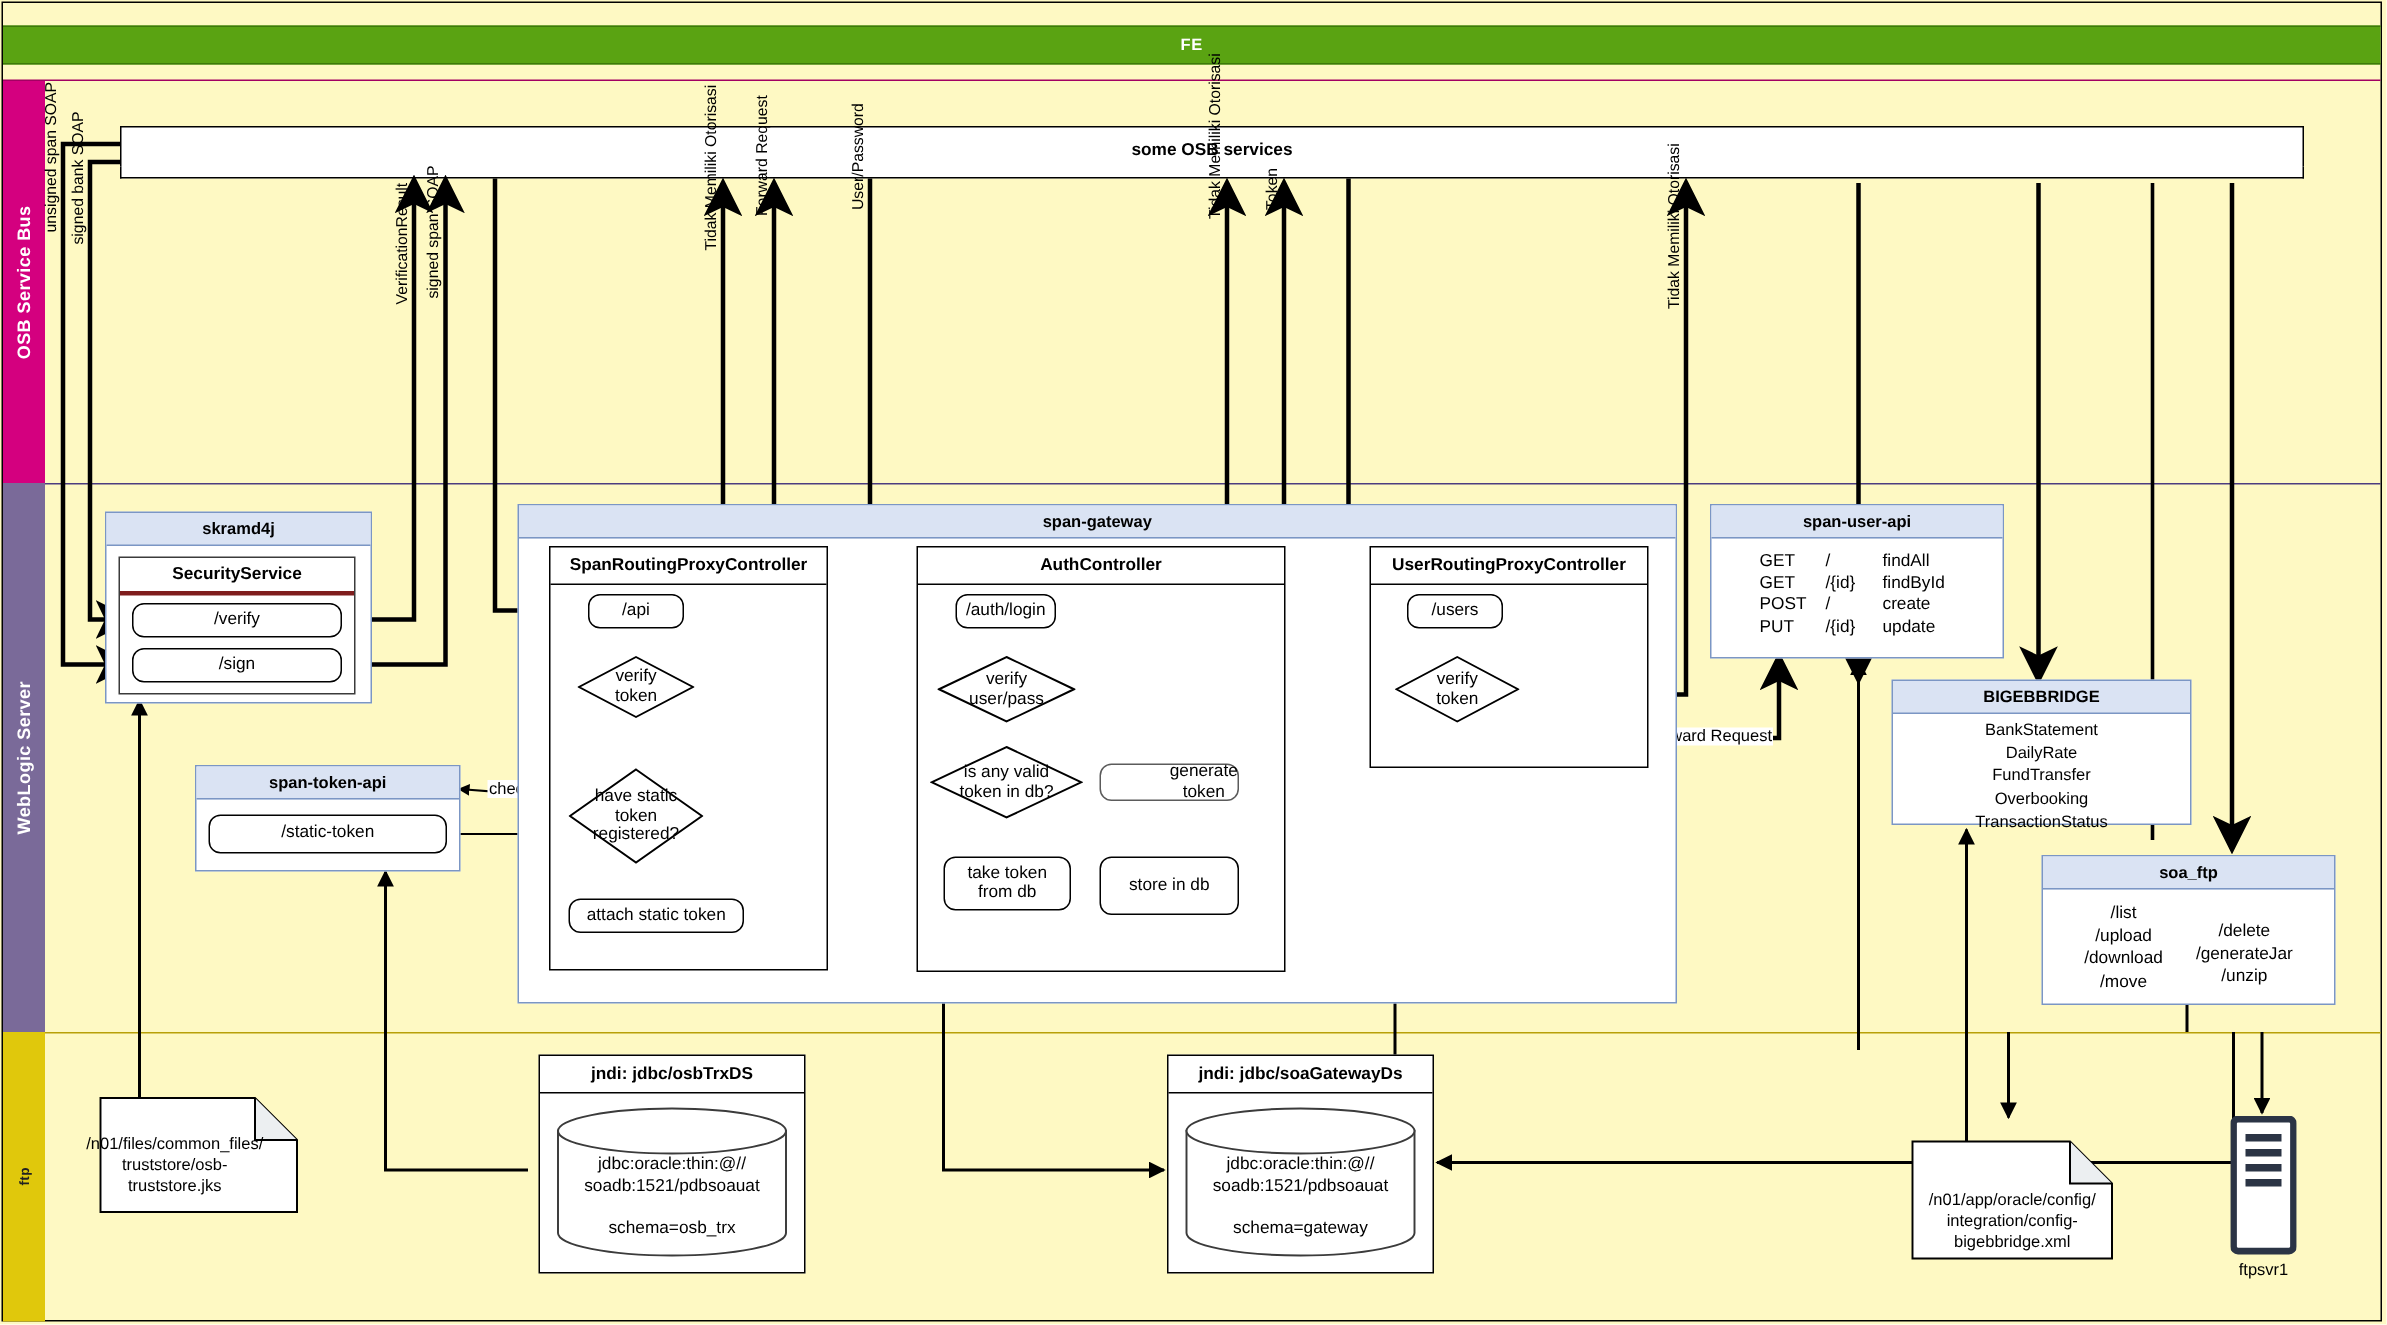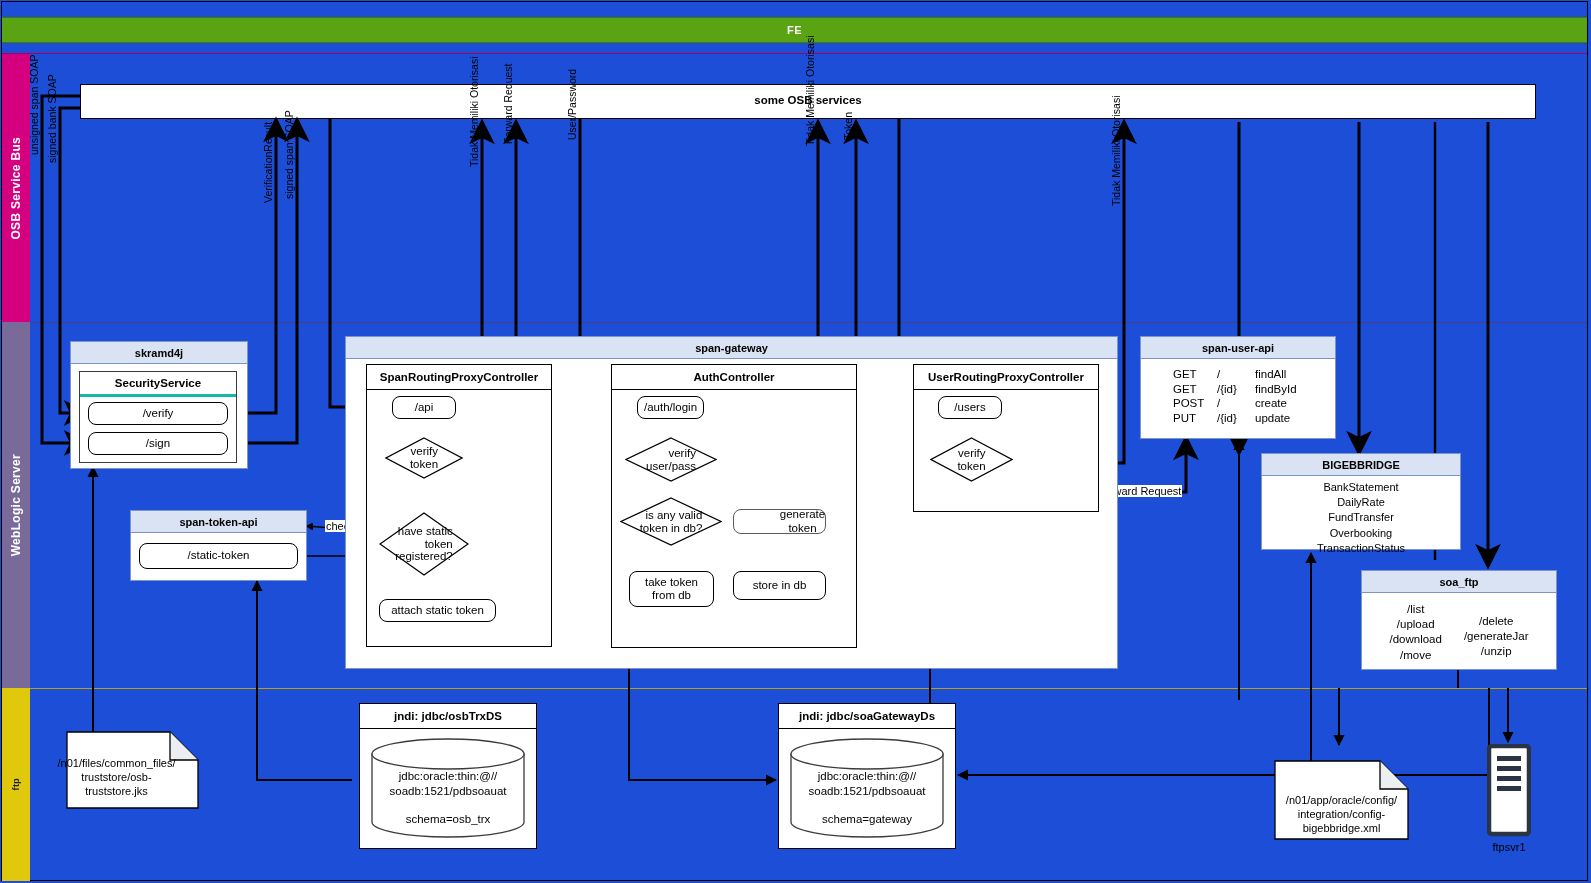--- a/index.html
+++ b/index.html
@@ -1,18 +1,18 @@
 <!DOCTYPE html>
 <html><head>
 <meta charset="utf-8">
 <title>Architecture Diagram</title>
 <style>
   html,body{margin:0;padding:0;background:#ffffff;}
   body{font-family:"Liberation Sans","DejaVu Sans",sans-serif;}
-  #canvas{position:relative;width:1591px;height:883px;background:#1d4ed8;overflow:hidden;}
+  #canvas{position:relative;width:1591px;height:883px;background:#fef9c3;overflow:hidden;}
   #svg-layer{position:absolute;left:0;top:0;width:1591px;height:883px;pointer-events:none;}
 
   
   .outer-frame{position:absolute;left:1px;top:1px;width:1587px;height:880px;border:1px solid #000;box-sizing:border-box;}
 
   
   .fe-band{position:absolute;left:2px;top:17px;width:1585px;height:24px;background:#5aa312;
            color:#fff;font-size:11px;font-weight:bold;display:flex;align-items:center;justify-content:center;
            border-top:1px solid #3d7a0a;border-bottom:1px solid #3d7a0a;letter-spacing:.5px;}
 
@@ -44,28 +44,28 @@
   .box-black{border:1px solid #000;background:#fff;box-sizing:border-box;position:absolute;}
   .box-black > .hdr{height:24px;border-bottom:1px solid #000;display:flex;align-items:center;justify-content:center;
                     font-size:11.5px;font-weight:bold;}
 
   
   .pill{position:absolute;box-sizing:border-box;border:1.5px solid #000;border-radius:8px;background:#fff;
         display:flex;align-items:center;justify-content:center;text-align:center;font-size:11.5px;line-height:1.15;color:#000;}
   .pill.gray{border-color:#5b5b5b;padding-left:46px;}
 
   
-  .diamond{position:absolute;display:flex;align-items:center;justify-content:center;text-align:right;
+  .diamond{position:absolute;display:flex;align-items:center;justify-content:center;text-align:center;
            font-size:11.5px;line-height:1.12;color:#000;}
   .diamond .dshape{position:absolute;left:0;top:0;width:100%;height:100%;}
   .diamond .dtext{position:relative;z-index:2;}
 
   
   .svc-box{position:absolute;border:1.5px solid #3b3b3b;background:#fff;box-sizing:border-box;}
-  .svc-hdr{height:22px;border-bottom:3px solid #14b8a6;display:flex;align-items:center;justify-content:center;
+  .svc-hdr{height:22px;border-bottom:3px solid #7f1d1d;display:flex;align-items:center;justify-content:center;
            font-size:11.5px;font-weight:bold;}
 
   
   .api-list{padding:8px 0 0 0;font-size:11.5px;line-height:1.28;color:#000;}
   .api-row{display:flex;padding-left:32px;}
   .api-verb{width:44px;}
   .api-path{width:38px;}
 
   
   .stack-list{padding:4px 0 5px 0;text-align:center;font-size:11px;line-height:1.38;}
@@ -273,21 +273,21 @@
   <div class="diamond" style="left:620px;top:497px;width:102px;height:49px;">
     <svg class="dshape" viewBox="0 0 102 49" preserveAspectRatio="none">
         <polygon points="51,1 101,24.5 51,48 1,24.5" fill="#fff" stroke="#000" stroke-width="1.3"></polygon>
       </svg>
     <div class="dtext" style="white-space:pre-line;">is any valid
 token in db?</div>
   </div>
   <div class="pill gray" style="left:733px;top:509px;width:93px;height:25px;">generate token</div>
   <div class="pill" style="left:629px;top:571px;width:85px;height:36px;white-space:pre-line;">take token
 from db</div>
-  <div class="pill" style="left:733px;top:571px;width:93px;height:29px;">store in db</div>
+  <div class="pill" style="left:733px;top:571px;width:93px;height:39px;">store in db</div>
 
   <div class="box-black" style="left:913px;top:364px;width:186px;height:148px;">
     <div class="hdr">UserRoutingProxyController</div>
   </div>
   <div class="pill" style="left:938px;top:396px;width:64px;height:23px;text-align:center;">/users</div>
   <div class="diamond" style="left:930px;top:437px;width:83px;height:45px;">
     <svg class="dshape" viewBox="0 0 83 45" preserveAspectRatio="none">
         <polygon points="41.5,1 82,22.5 41.5,44 1,22.5" fill="#fff" stroke="#000" stroke-width="1.3"></polygon>
       </svg>
     <div class="dtext" style="white-space:pre-line;">verify

